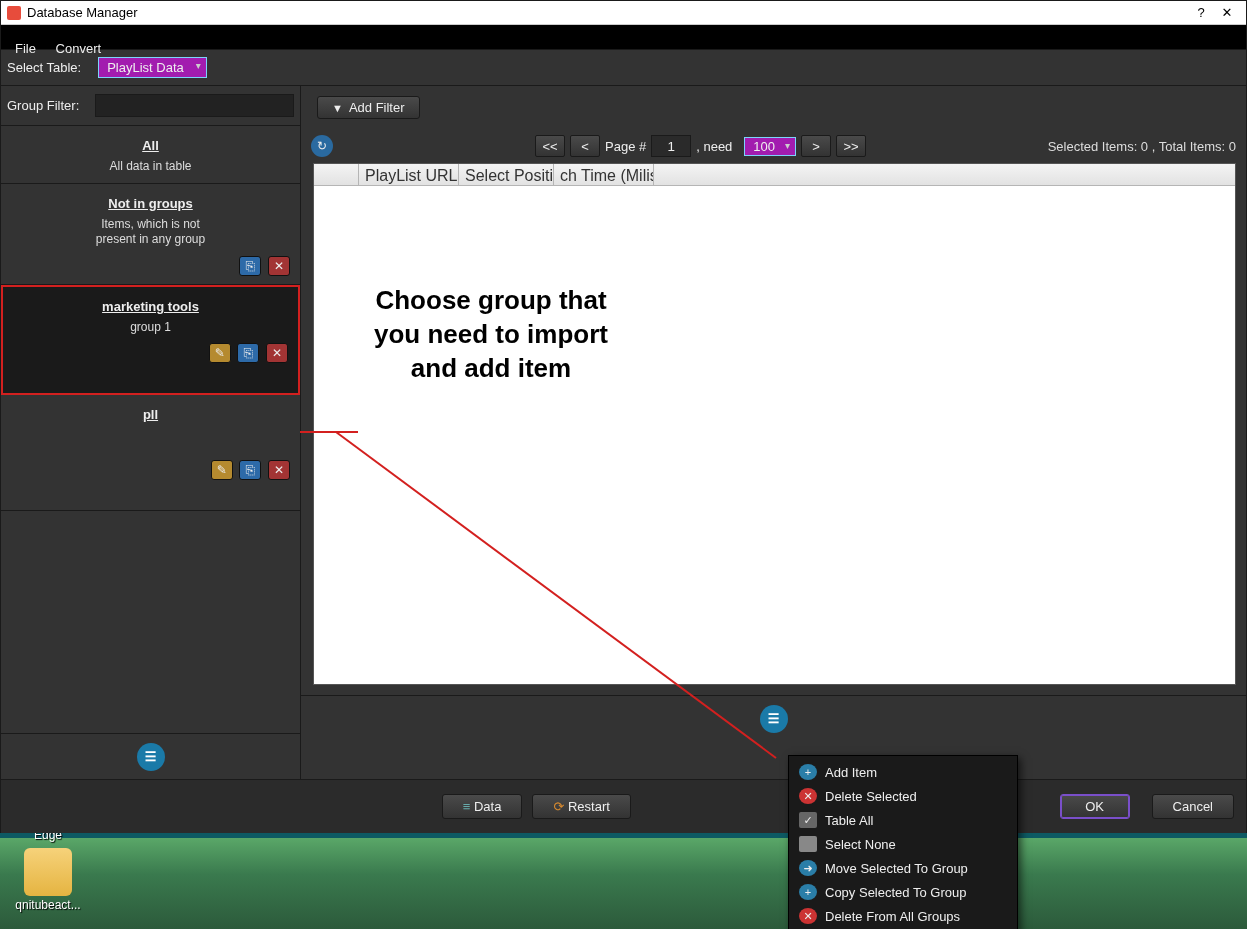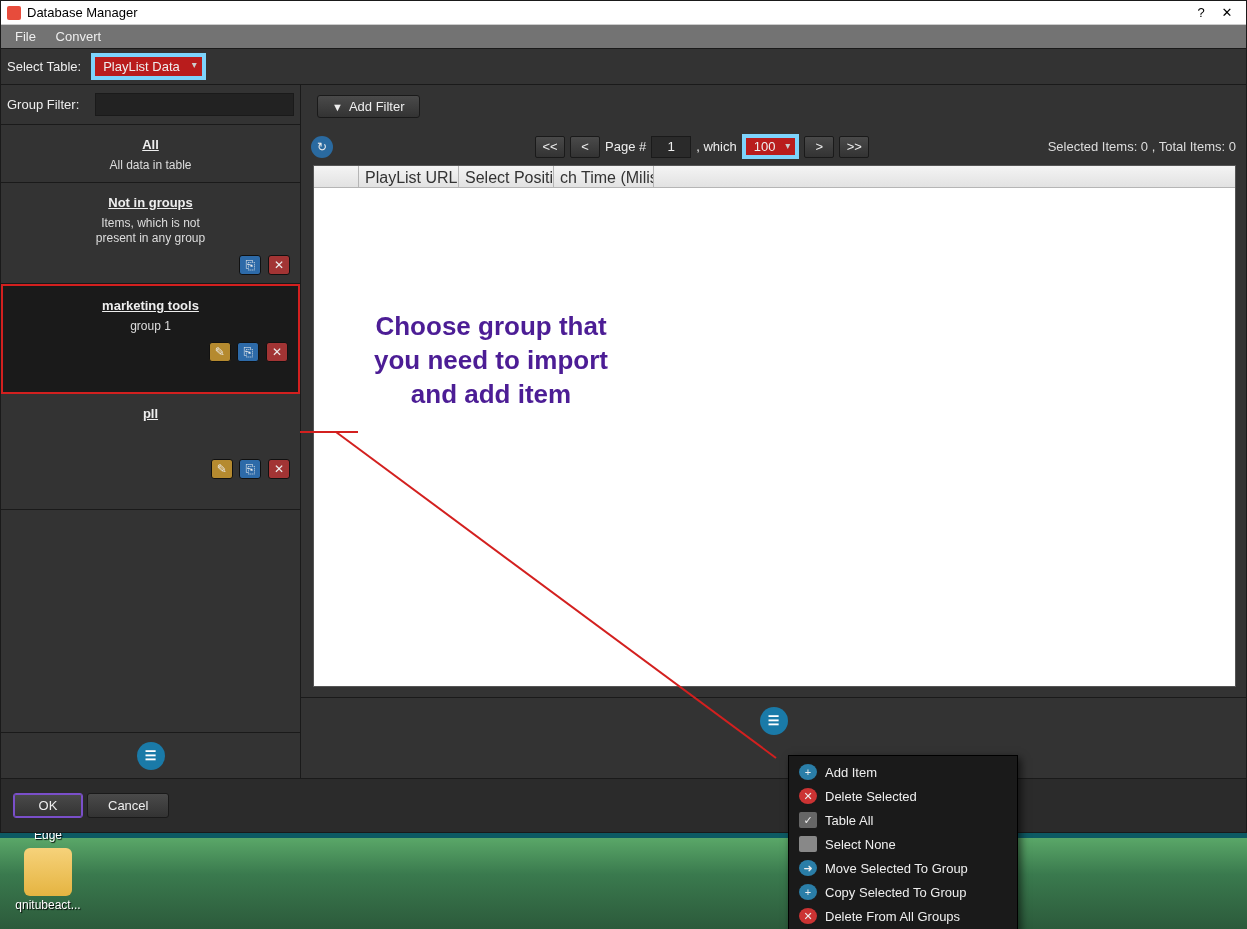--- a/index.html
+++ b/index.html
@@ -7,26 +7,26 @@
   body { background:#0d5a63; }
 
   
   .window { position:absolute; left:0; top:0; width:1247px; height:833px; background:#2b2b2b; border:1px solid #1a1a1a; }
 
   .titlebar { height:24px; line-height:24px; background:#fff; color:#000; display:flex; align-items:center; padding:0 6px; border-bottom:1px solid #ccc;}
   .titlebar .appicon { width:14px; height:14px; background:#e74c3c; border-radius:2px; margin-right:6px;}
   .titlebar .spacer { flex:1; }
   .titlebar .winbtn { width:26px; text-align:center; cursor:pointer; }
 
-  .menubar { height:24px; line-height:24px; background:#737373; border-bottom:1px solid #1a1a1a; padding:0 6px;}
+  .menubar { height:24px; line-height:24px; background:#000000; border-bottom:1px solid #1a1a1a; padding:12px 6px;}
   .menubar span { padding:0 8px; cursor:pointer; }
 
   .selectbar { height:36px; display:flex; align-items:center; padding:0 6px; background:#333; border-bottom:1px solid #1a1a1a;}
   .selectbar label { margin-right:10px; }
-  .dropdown { background:#b91c1c; border:4px solid #7dd3fc; color:#eee; padding:2px 22px 2px 8px; position:relative; cursor:pointer;}
+  .dropdown { background:#a21caf; border:1px solid #7dd3fc; color:#eee; padding:2px 22px 2px 8px; position:relative; cursor:pointer;margin-left:7px;}
   .dropdown::after { content:"▾"; position:absolute; right:5px; top:2px; font-size:10px; color:#ccc;}
 
   .body { display:flex; height:calc(100% - 24px - 24px - 36px - 54px); }
 
   
   .sidebar { width:300px; background:#333; border-right:1px solid #1a1a1a; display:flex; flex-direction:column;}
   .gf-row { display:flex; align-items:center; padding:8px 6px; border-bottom:1px solid #1a1a1a;}
   .gf-row label { width:88px; }
   .gf-row input { flex:1; background:#222; border:1px solid #1a1a1a; color:#eee; padding:3px 4px;}
 
@@ -56,28 +56,28 @@
   .pbtn { background:linear-gradient(#4a4a4a,#333); border:1px solid #1a1a1a; color:#eee; width:30px; height:22px; border-radius:2px; cursor:pointer; display:inline-flex; align-items:center; justify-content:center;}
   .pinput { background:#2a2a2a; border:1px solid #1a1a1a; color:#eee; width:40px; height:22px; text-align:center;}
   .pager-center { flex:0 0 auto; margin-left:190px; display:flex; align-items:center; gap:5px;}
   .pager-right { margin-left:auto; color:#ddd; font-size:13px; }
 
   .tablewrap { margin:0 10px 10px 12px; border:1px solid #555; background:#fff; height:522px; position:relative;}
   .thead { display:flex; background:linear-gradient(#f4f4f4,#e2e2e2); height:22px; border-bottom:1px solid #b5b5b5;}
   .th { border-right:1px solid #b5b5b5; color:#333; font-size:16px; padding:3px 6px; overflow:hidden; white-space:nowrap;}
   .th.w0{width:45px;} .th.w1{width:100px;} .th.w2{width:95px;} .th.w3{width:100px;}
 
-  .annotation { position:absolute; left:60px; top:120px; color:#4c1d95; font-weight:700; font-size:26px; font-family:"Century Gothic","Segoe UI",sans-serif; text-align:center; line-height:1.3;margin-top:24px;}
+  .annotation { position:absolute; left:60px; top:120px; color:#000000; font-weight:700; font-size:26px; font-family:"Century Gothic","Segoe UI",sans-serif; text-align:center; line-height:1.3;}
 
   .main-foot { height:46px; border-top:1px solid #1a1a1a; background:#333; display:flex; align-items:center; justify-content:center;}
 
   
   .bottombar { height:54px; background:#2b2b2b; border-top:1px solid #1a1a1a; display:flex; align-items:center; padding:0 12px;}
   .bb-left { flex:1; display:flex; justify-content:center; gap:10px;}
-  .bb-right { display:flex; gap:4px; }
+  .bb-right { display:flex; gap:22px; }
   .bigbtn { min-width:70px; padding:4px 20px; background:linear-gradient(#4a4a4a,#333); border:1px solid #1a1a1a; border-radius:3px; color:#eee; cursor:pointer; text-align:center;}
   .bigbtn.primary { border:1px solid #7a4fca; box-shadow: inset 0 0 0 1px #7a4fca; }
 
   
   .ctxmenu { position:absolute; left:788px; top:755px; width:230px; background:#1a1a1a; border:1px solid #000; box-shadow:3px 3px 8px rgba(0,0,0,.6); padding:4px 0; z-index:20;}
   .ctxitem { display:flex; align-items:center; padding:4px 10px; cursor:pointer; font-size:13px; color:#eee;}
   .ctxicon { width:18px; height:16px; margin-right:8px; display:inline-flex; align-items:center; justify-content:center; font-size:11px; border-radius:50%;}
   .ci-plus{background:#2a7ea8;} .ci-x{background:#c33;} .ci-check{background:#666;border-radius:2px;} .ci-blank{background:#888;border-radius:2px;} .ci-arrow{background:#2a7ea8;}
 
   
@@ -182,21 +182,21 @@
         </div>
       </div>
 
       <div class="pager-row">
         <div class="refresh-circle">↻</div>
         <div class="pager-center">
           <div class="pbtn">&lt;&lt;</div>
           <div class="pbtn">&lt;</div>
           <span>Page #</span>
           <input class="pinput" value="1" style="">
-          <span>, which</span>
+          <span>, need</span>
           <div class="dropdown" style="padding:1px 20px 1px 8px;">
             <span>100</span>
           </div>
           <div class="pbtn">&gt;</div>
           <div class="pbtn">&gt;&gt;</div>
         </div>
         <div class="pager-right">Selected Items:  0  , Total Items:  0</div>
       </div>
 
       <div class="tablewrap">
@@ -213,20 +213,30 @@
         </div>
       </div>
 
       <div class="main-foot">
         <div class="round-icon">☰</div>
       </div>
     </div>
   </div>
 
   <div class="bottombar">
+    <div class="bb-left">
+      <div class="bigbtn">
+        <span style="color:#6aa;">≡</span>
+        <span>Data</span>
+      </div>
+      <div class="bigbtn">
+        <span style="color:#d88a2f;">⟳</span>
+        <span>Restart</span>
+      </div>
+    </div>
     <div class="bb-right">
       <div class="bigbtn primary">OK</div>
       <div class="bigbtn">Cancel</div>
     </div>
   </div>
 
 </div>
 
 <div class="ctxmenu">
   <div class="ctxitem">

